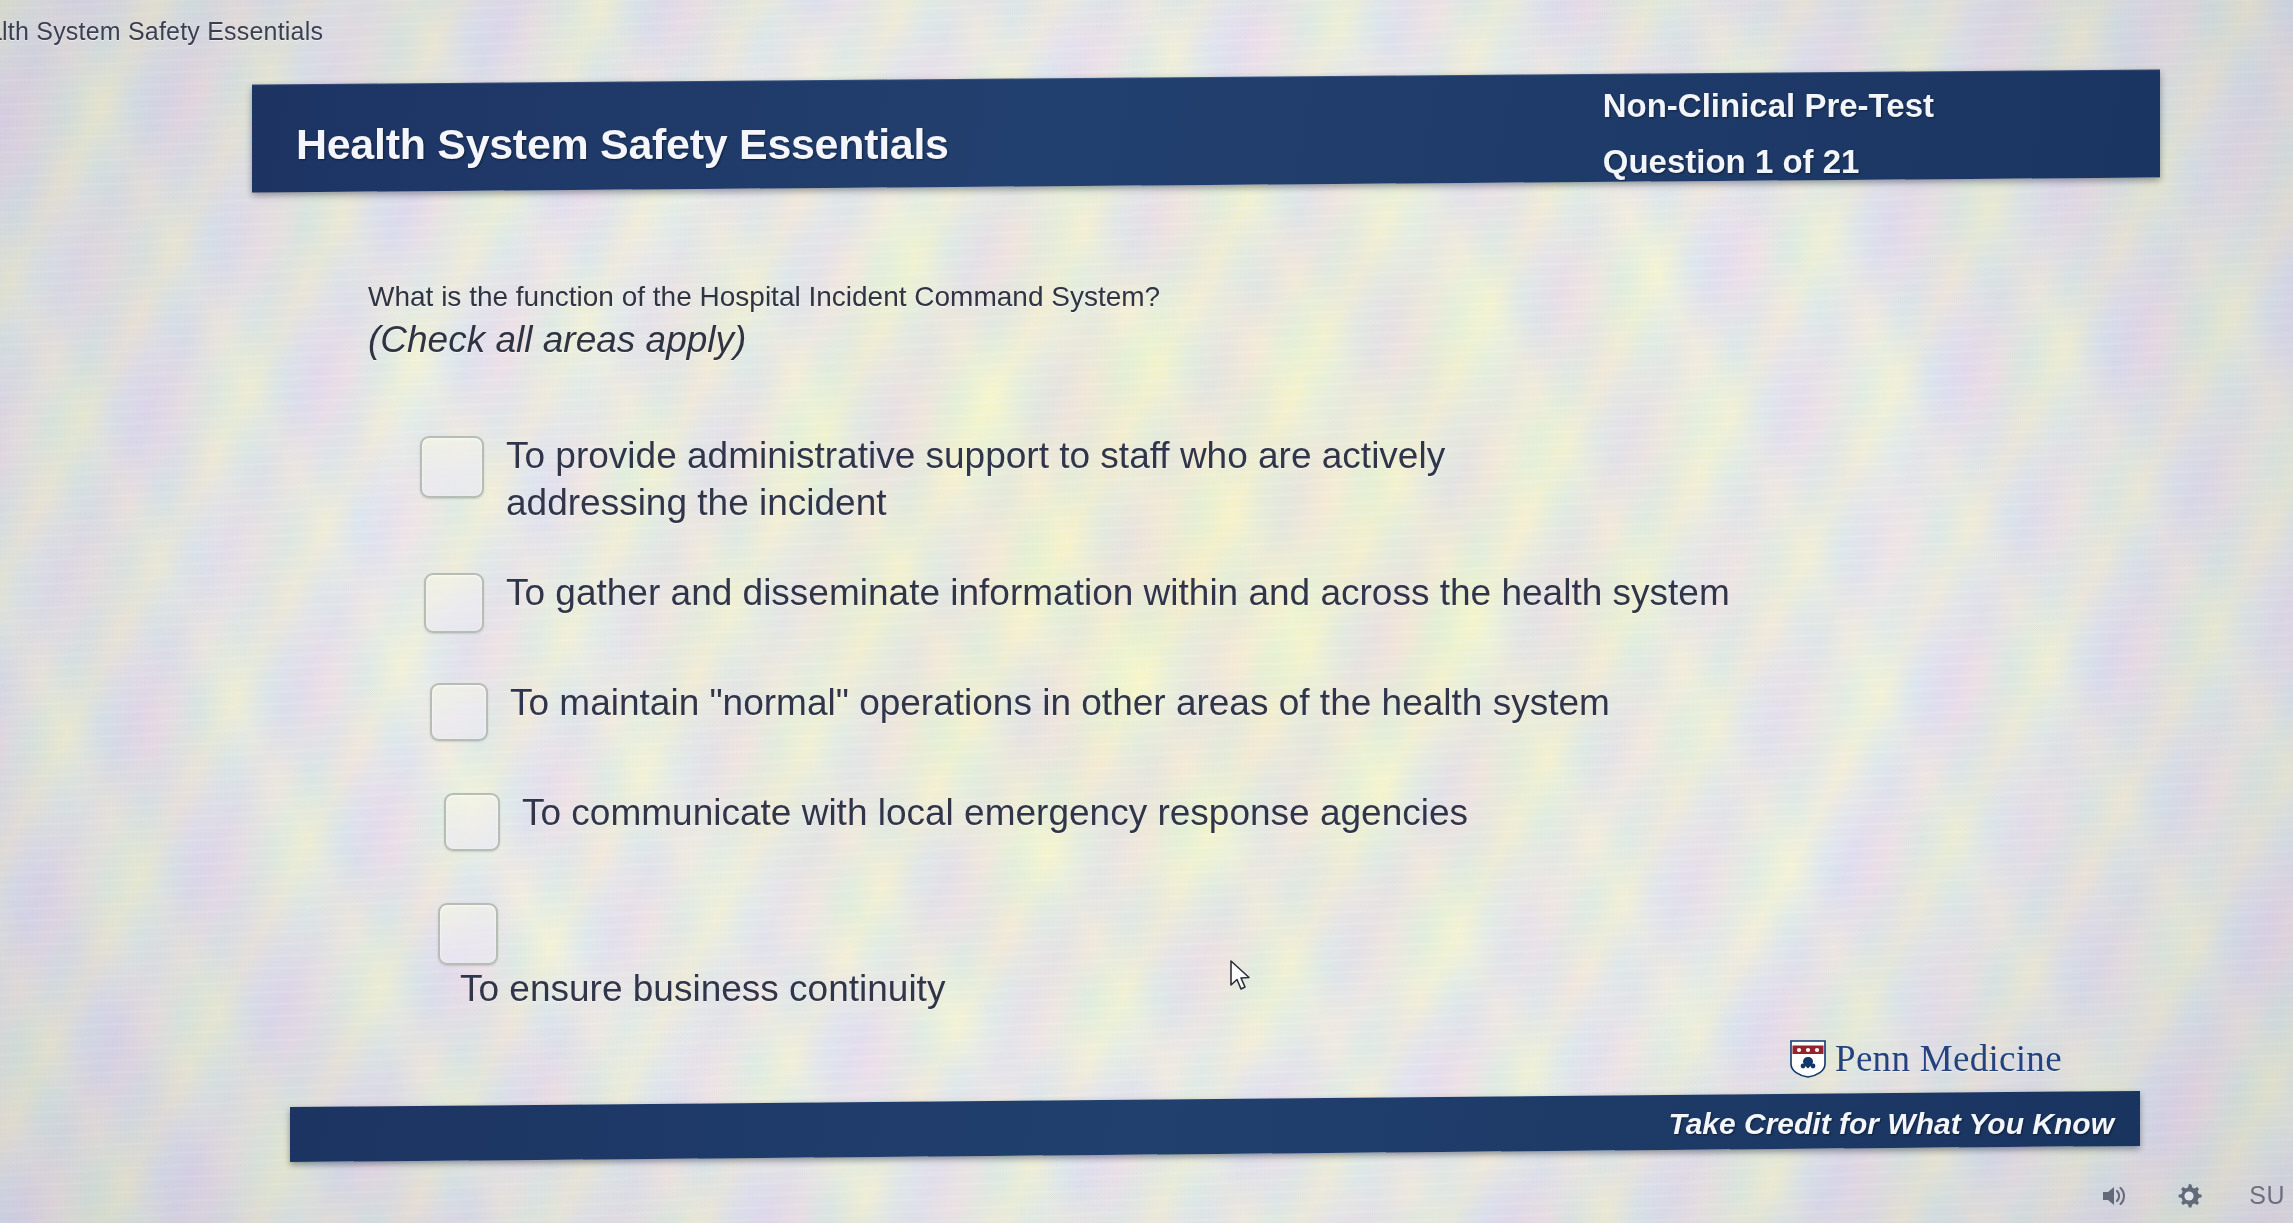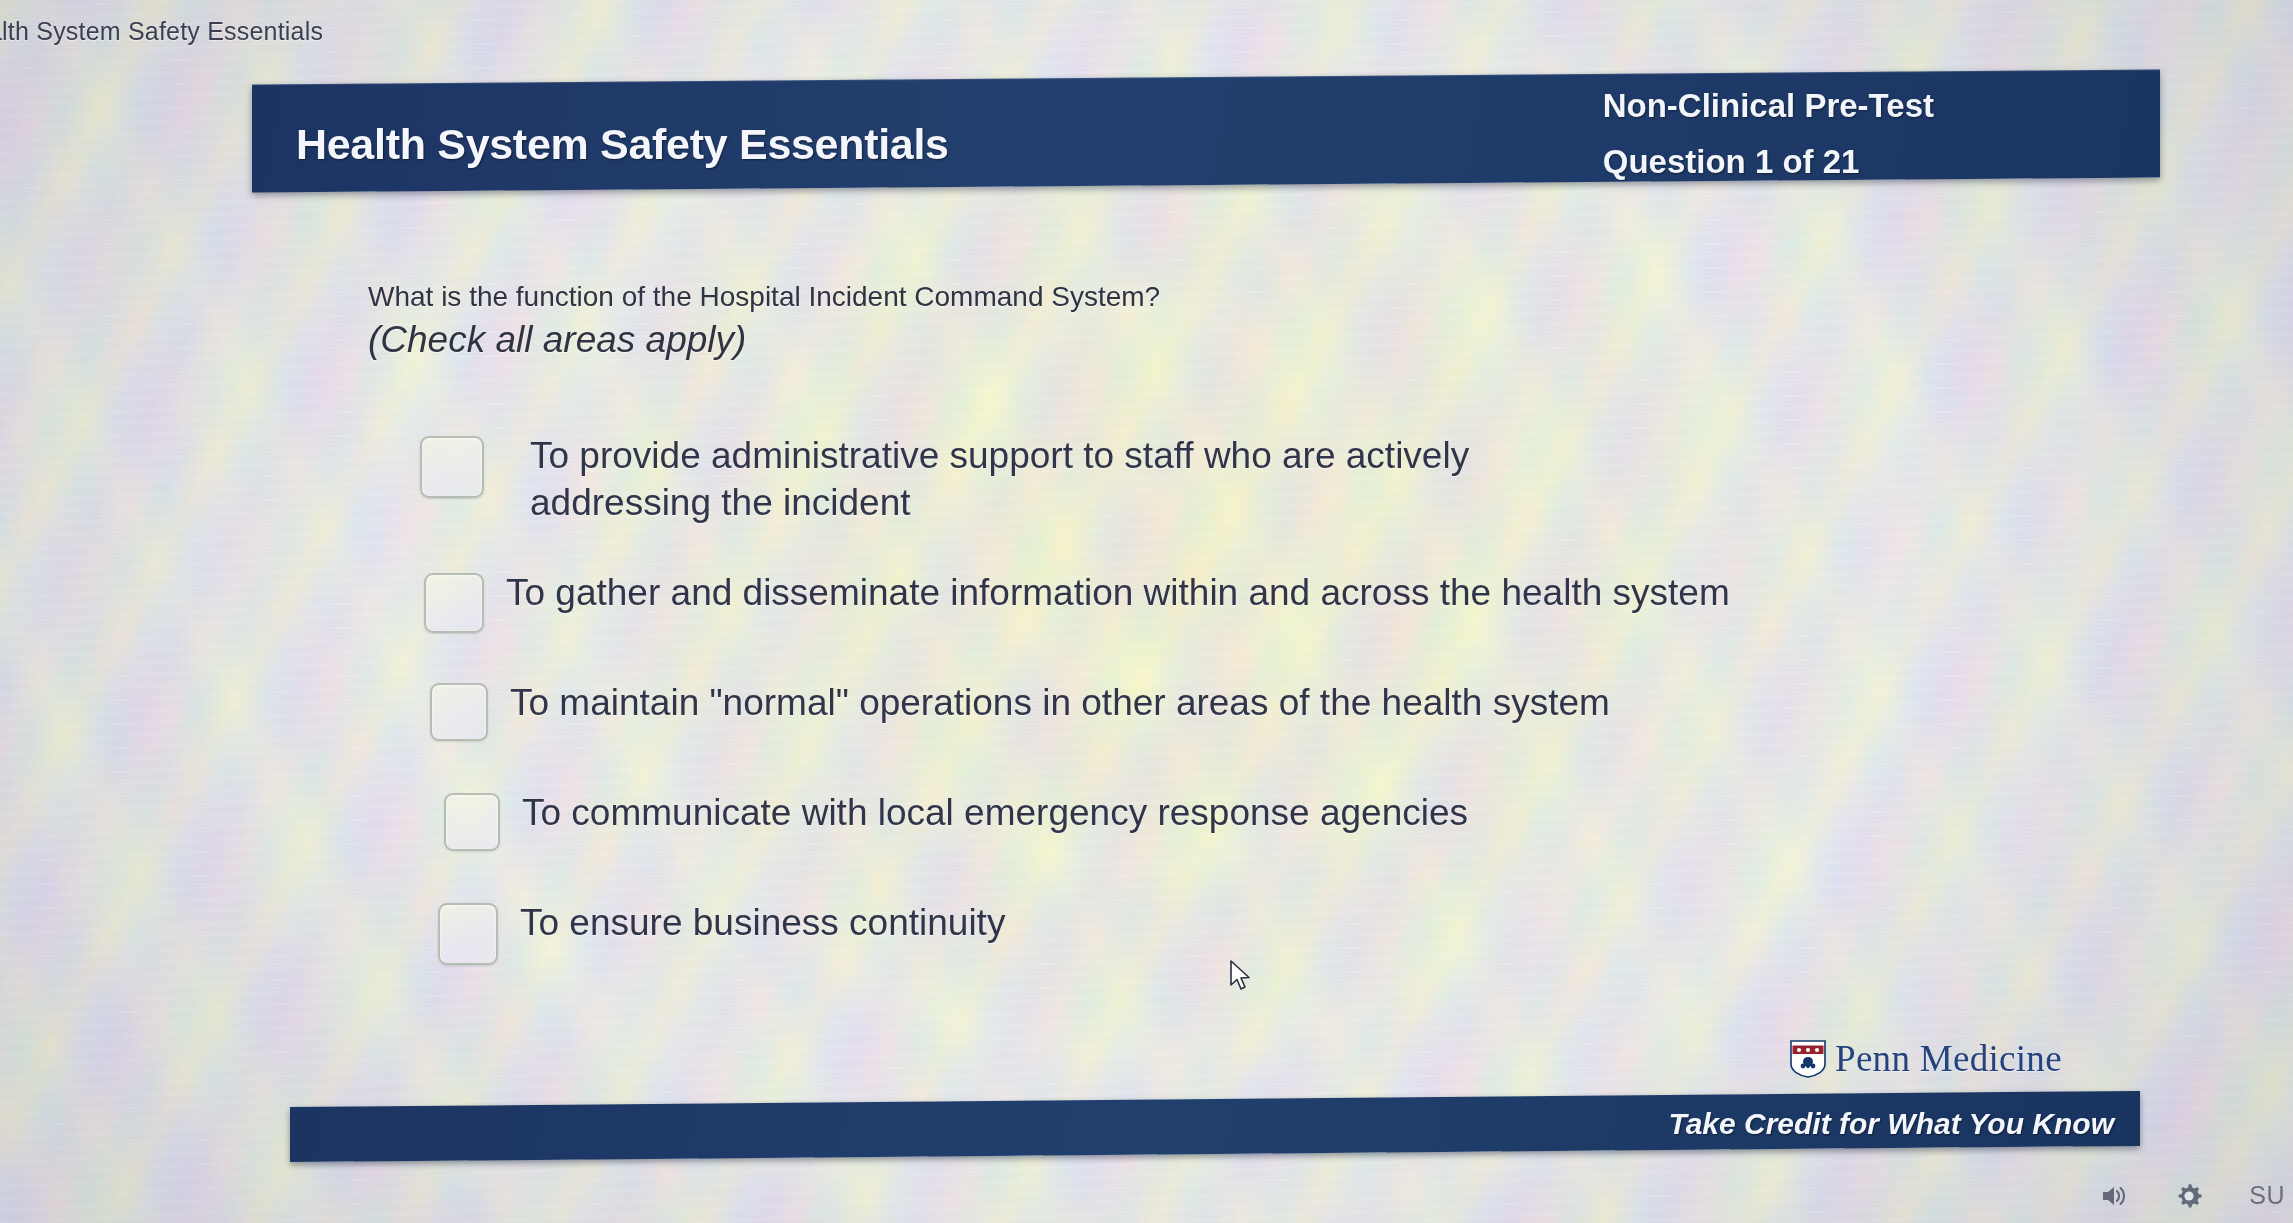--- a/index.html
+++ b/index.html
@@ -186,25 +186,25 @@
     position: absolute;
     left: 412px;
     top: 432px;
     width: 1700px;
   }
   .option-row {
     display: flex;
     align-items: flex-start;
     margin-bottom: 36px;
   }
-  .option-row.opt-0 { margin-left: 8px;  margin-bottom: 42px; gap: 24px; }
+  .option-row.opt-0 { margin-left: 8px;  margin-bottom: 42px; }
   .option-row.opt-1 { margin-left: 12px; margin-bottom: 46px; }
   .option-row.opt-2 { margin-left: 18px; margin-bottom: 48px; }
   .option-row.opt-3 { margin-left: 8px; margin-bottom: 48px; padding-left: 24px; }
-  .option-row.opt-4 { margin-left: 26px; margin-bottom: 0; }
+  .option-row.opt-4 { margin-left: 26px; margin-bottom: 0; flex-direction: column; }
 
   .checkbox {
     flex: 0 0 auto;
     width: 60px;
     height: 58px;
     border-radius: 9px;
     border: 2px solid #b6bdb2;
     background: linear-gradient(160deg, rgba(244,246,226,.72) 0%, rgba(238,236,242,.66) 55%, rgba(232,232,244,.62) 100%);
     box-shadow: inset 0 1px 3px rgba(255,255,255,.75), 0 1px 2px rgba(120,125,140,.28);
     margin-top: 4px;

